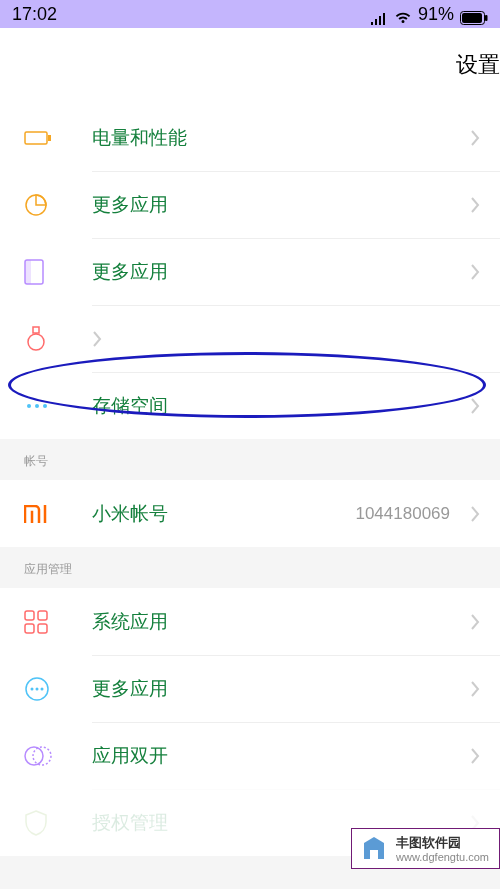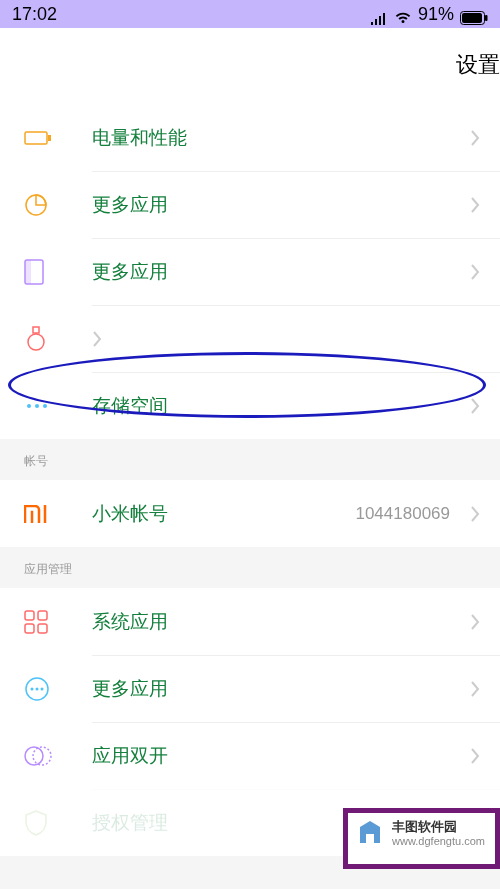--- a/index.html
+++ b/index.html
@@ -82,22 +82,22 @@
       border: 3px solid #1b1bbd;
       border-radius: 50%;
       pointer-events: none;
       z-index: 10;
     }
     .watermark {
       position: absolute;
       bottom: 20px;
       right: 0;
       background: #fff;
-      border: 5px solid #701a75;
-      padding: 6px 10px 16px 44px;
+      border: 1px solid #701a75;
+      padding: 6px 10px 4px 44px;
       font-size: 13px;
       color: #333;
       z-index: 20;
       line-height: 1.2;
     }
     .watermark-logo {
       position: absolute;
       left: 6px;
       top: 4px;
       width: 32px;

